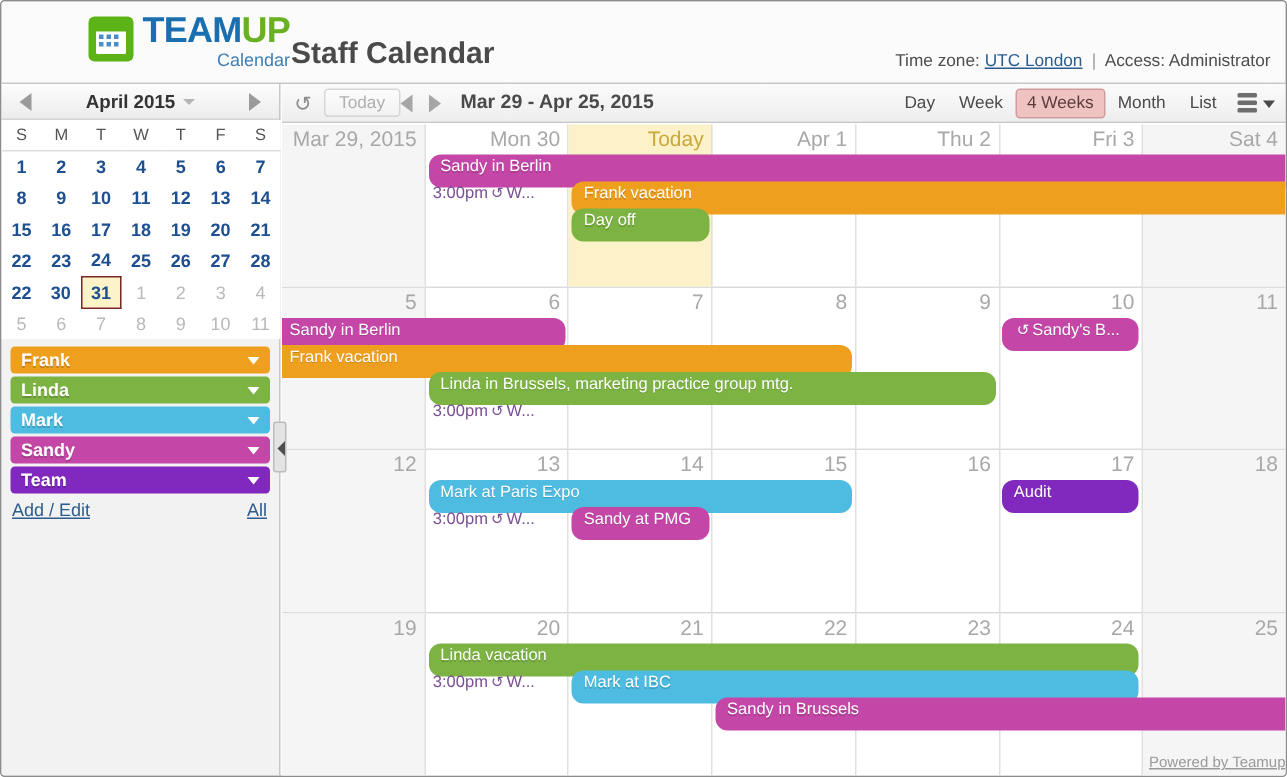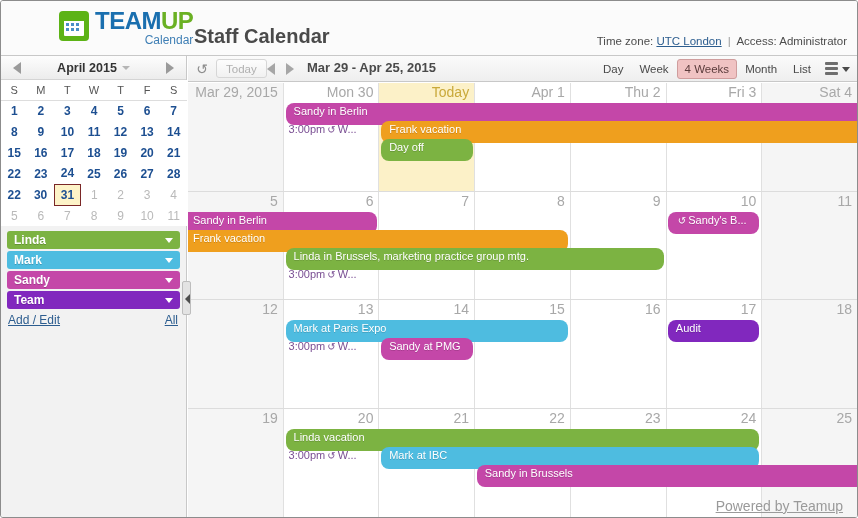--- a/index.html
+++ b/index.html
@@ -303,22 +303,22 @@
     font-size: 11px; color: #7a4f93;
     white-space: nowrap; overflow: hidden;
     pointer-events: auto; cursor: pointer;
     padding-left: 3px;
   }
   .recur {
     display: inline-block; font-size: 10px;
     margin: 0 2px; vertical-align: baseline;
   }
   #powered {
-    position: absolute; right: 14px; bottom: 3px;
-    font-size: 14px; color: #9a9a9a;
+    position: absolute; right: 0; bottom: 3px;
+    font-size: 10px; color: #9a9a9a;
     text-decoration: underline; cursor: pointer;
     z-index: 5;
   }
 </style>
 </head>
 <body>
 
 <div id="app">
 
   <div id="header">
@@ -428,20 +428,24 @@
               <td class="other">9</td>
               <td class="other">10</td>
               <td class="other">11</td>
             </tr>
           </tbody>
       </table>
     </div>
 
 
     <div id="cal-list">
+        <div class="cal-item" style="background: rgb(239, 159, 30);">
+          <span class="nm">Frank</span>
+          <span class="dd"></span>
+        </div>
         <div class="cal-item" style="background: rgb(124, 179, 66);">
           <span class="nm">Linda</span>
           <span class="dd"></span>
         </div>
         <div class="cal-item" style="background: rgb(78, 188, 224);">
           <span class="nm">Mark</span>
           <span class="dd"></span>
         </div>
         <div class="cal-item" style="background: rgb(196, 71, 168);">
           <span class="nm">Sandy</span>

